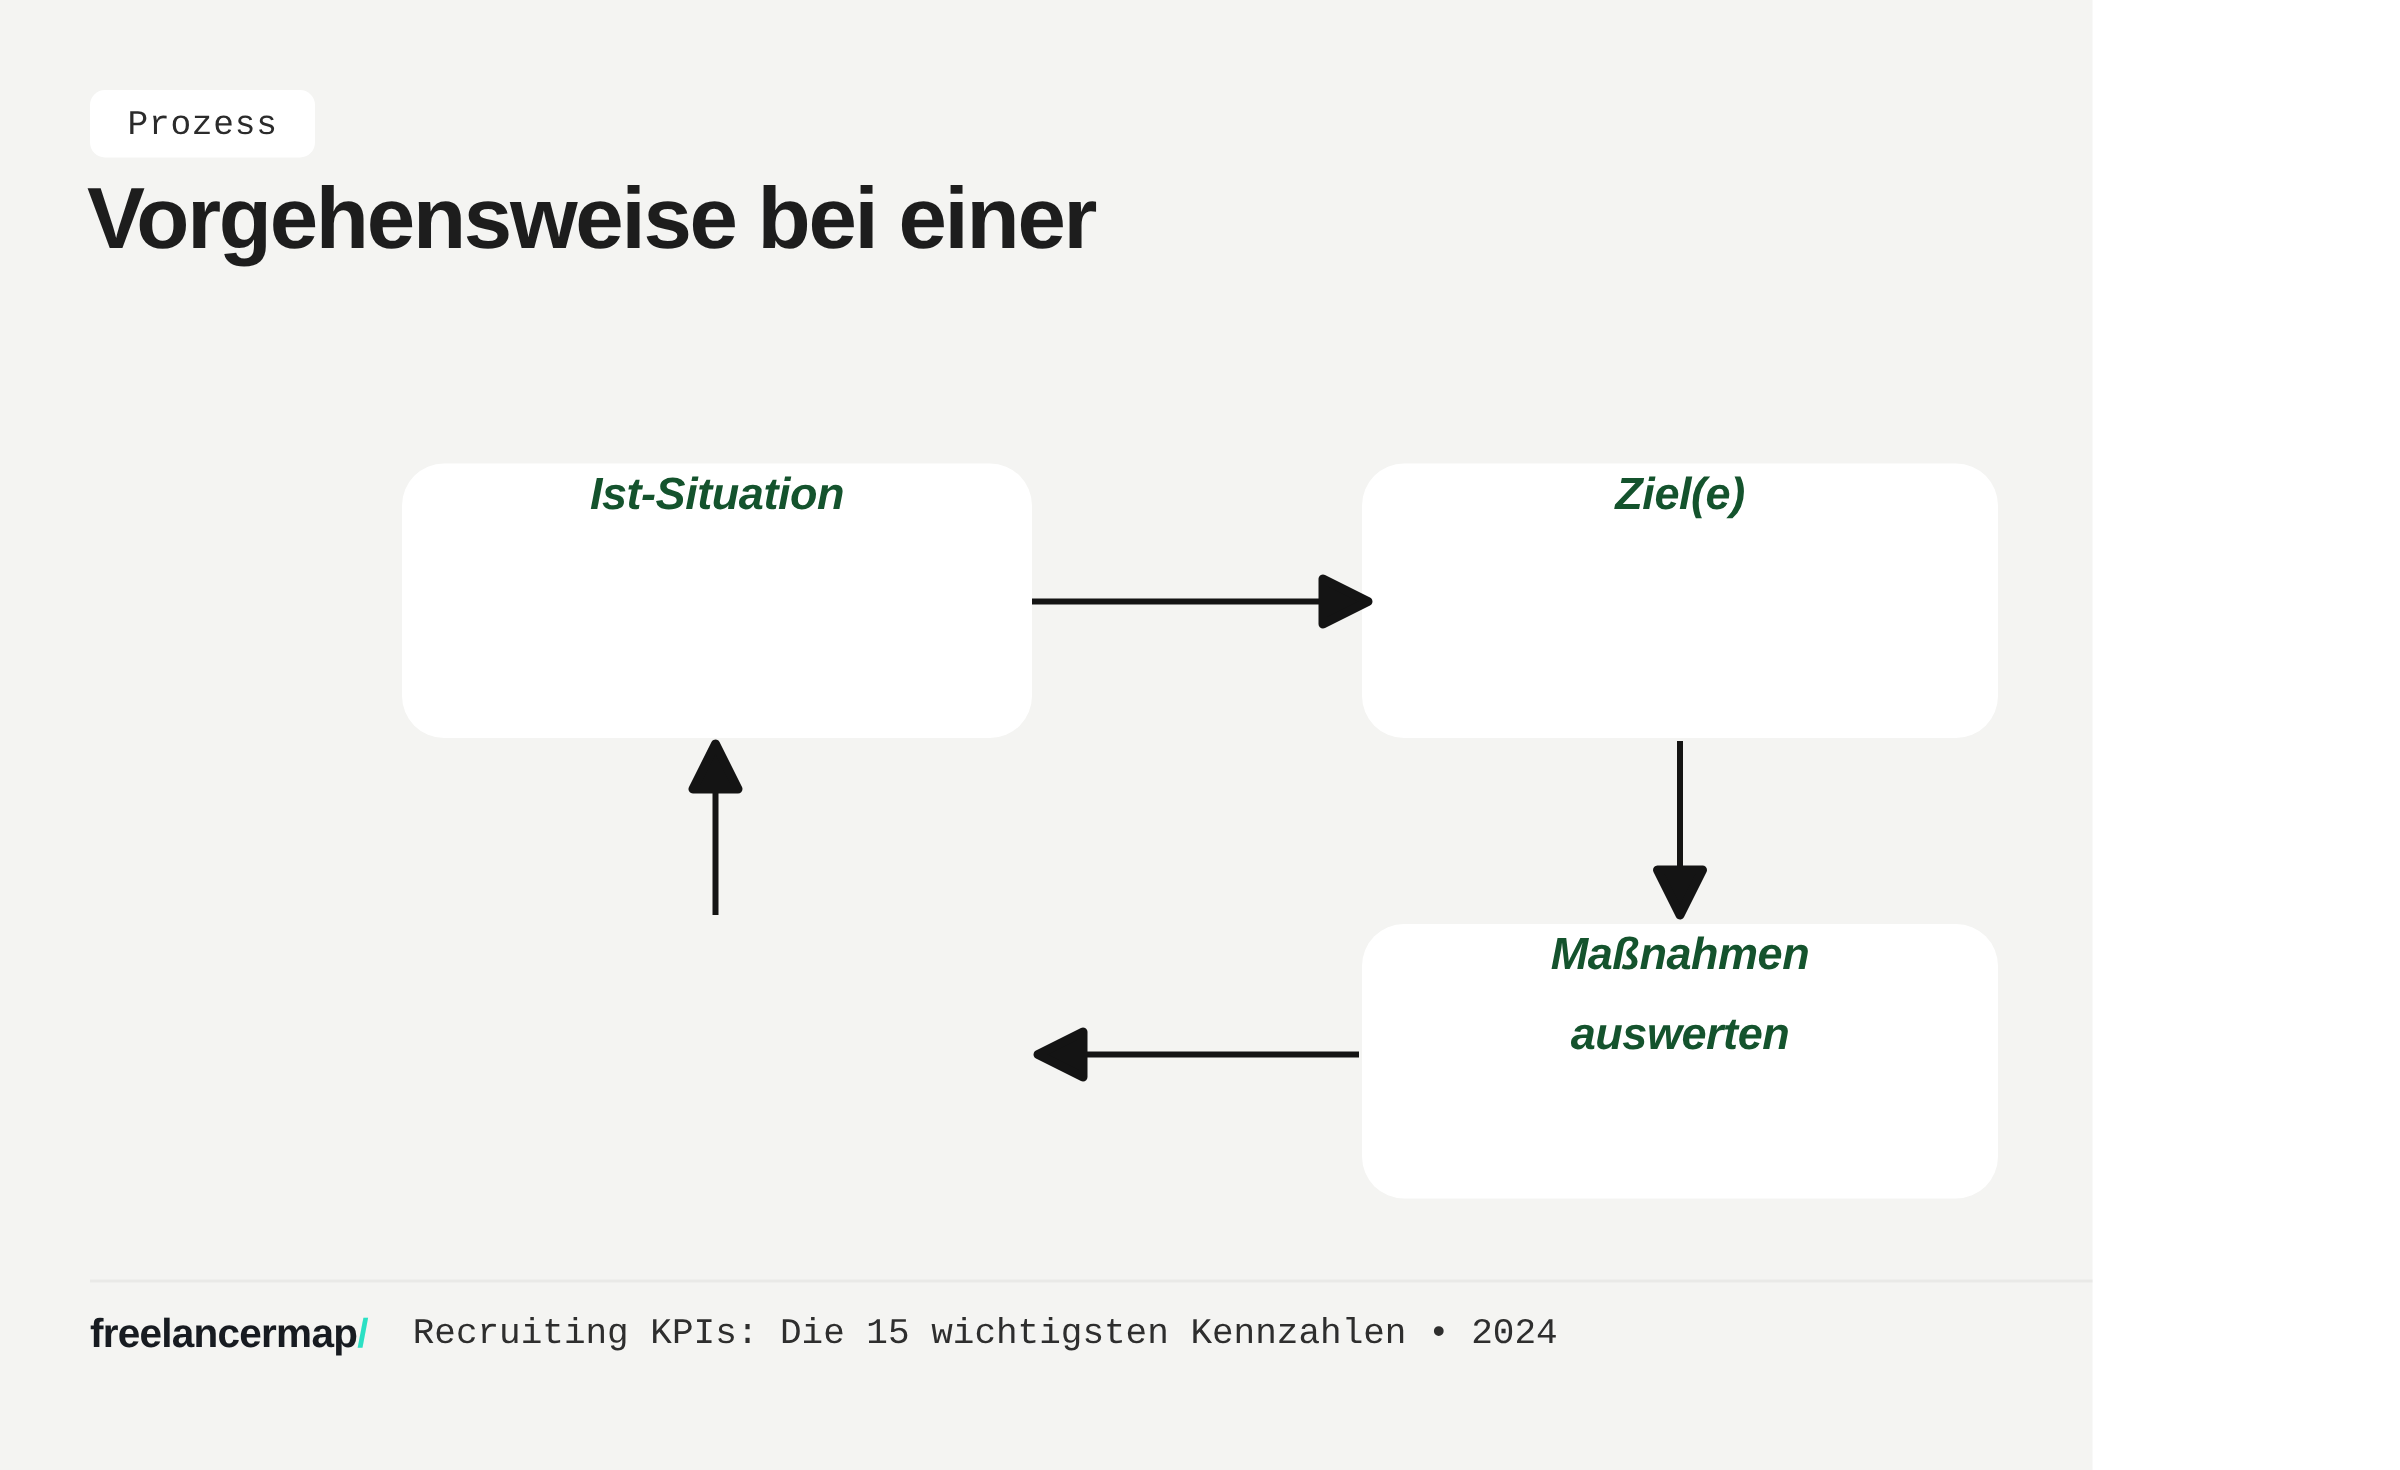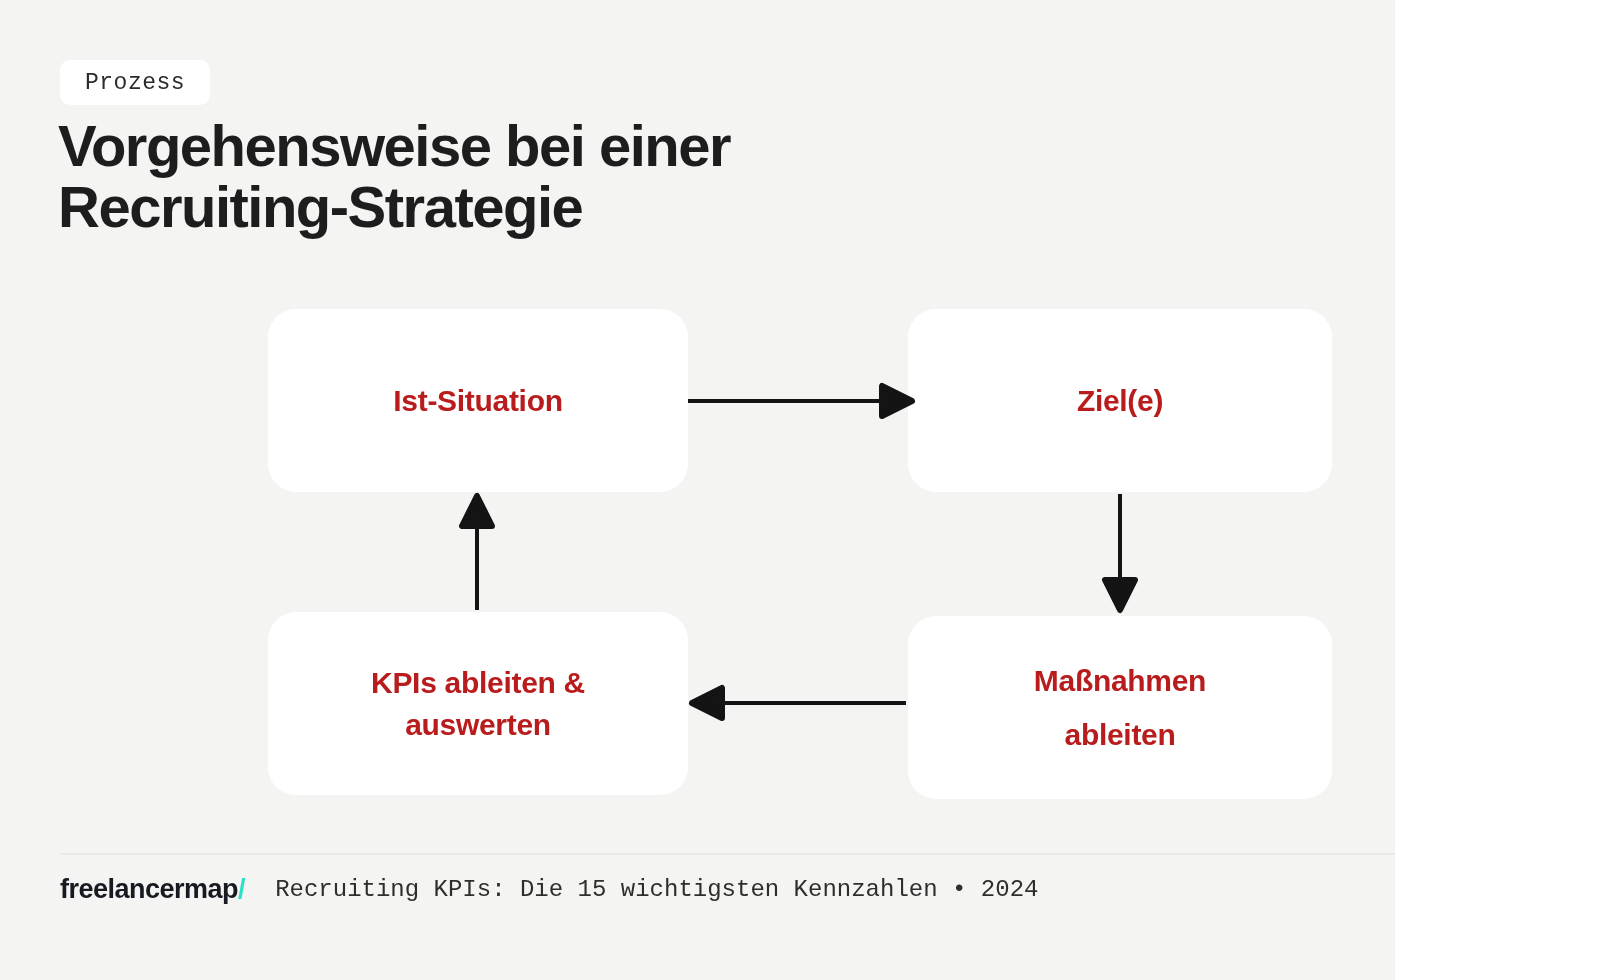--- a/index.html
+++ b/index.html
@@ -40,27 +40,27 @@
   .title .line { display: block; }
 
   
   .node {
     position: absolute;
     background: #ffffff;
     border-radius: 28px;
     display: flex;
     flex-direction: column;
     align-items: center;
-    justify-content: center;
     text-align: center;
     font-size: 30px;
     font-weight: 700;
-    color: #b91c1c;
+    color: #14532d;
     line-height: 1.38;
     letter-spacing: -0.3px;
+    font-style: italic;
   }
   .node-1 { left: 268px; top: 309px; width: 420px; height: 183px; }
   .node-2 { left: 908px; top: 309px; width: 424px; height: 183px; }
   .node-3 { left: 908px; top: 616px; width: 424px; height: 183px; gap: 12px; }
   .node-4 { left: 268px; top: 612px; width: 420px; height: 183px; }
   .node span { display: block; }
 
   .arrows {
     position: absolute;
     left: 0; top: 0;
@@ -107,40 +107,35 @@
 <body>
 
 <div class="canvas">
 
   <div class="badge">
     <span>Prozess</span>
   </div>
 
   <h1 class="title">
     <span class="line">Vorgehensweise bei einer</span>
-    <span class="line">Recruiting-Strategie</span>
   </h1>
 
   <div class="node node-1">
     <span>Ist-Situation</span>
   </div>
 
   <div class="node node-2">
     <span>Ziel(e)</span>
   </div>
 
   <div class="node node-3">
     <span>Maßnahmen</span>
-    <span>ableiten</span>
+    <span>auswerten</span>
   </div>
 
-  <div class="node node-4">
-    <span>KPIs ableiten &amp;</span>
-    <span>auswerten</span>
-  </div>
 
   <svg class="arrows" viewBox="0 0 1600 980" xmlns="http://www.w3.org/2000/svg">
 
     <g fill="#141414" stroke="#141414">
       <line x1="688" y1="401" x2="882" y2="401" stroke-width="4"></line>
       <path d="M882,386 L882,416 L912,401 Z" stroke-width="6" stroke-linejoin="round"></path>
     </g>
 
     <g fill="#141414" stroke="#141414">
       <line x1="1120" y1="494" x2="1120" y2="580" stroke-width="4"></line>

